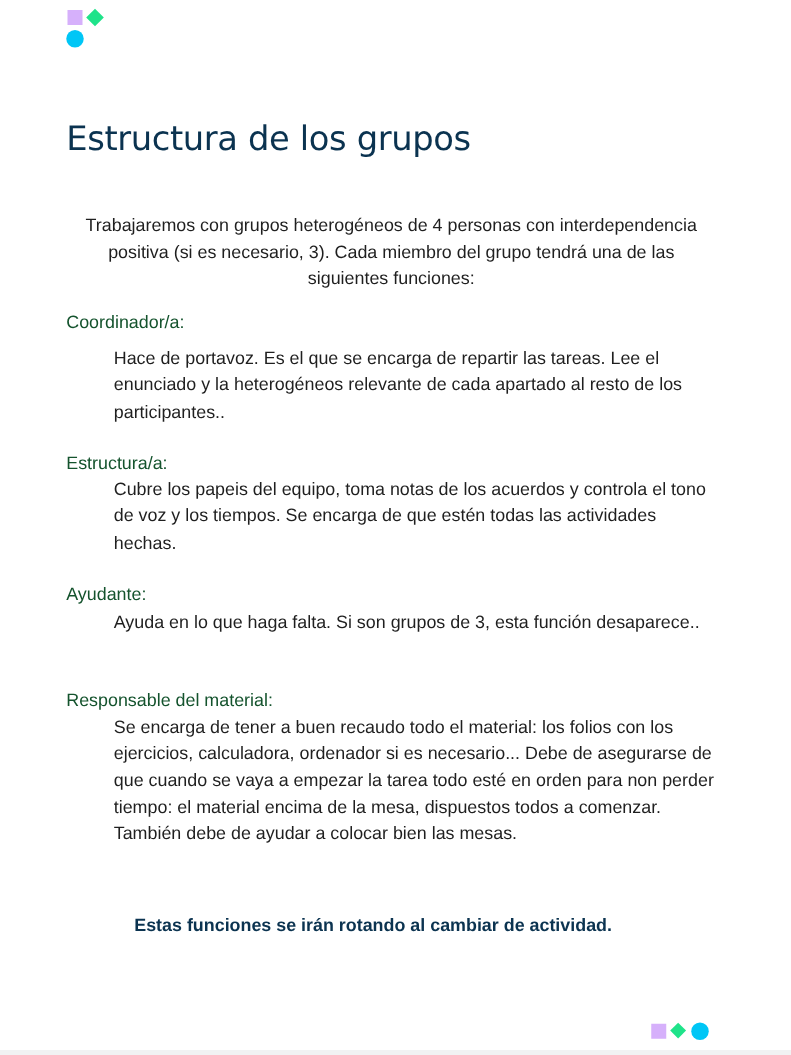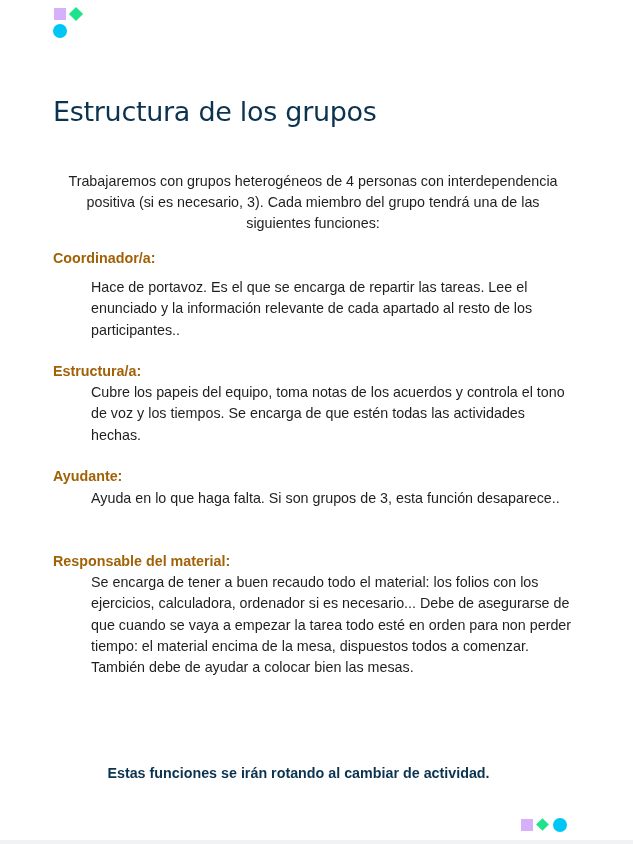--- a/index.html
+++ b/index.html
@@ -9,24 +9,24 @@
     .logo { position: absolute; left: 53px; top: 6px; height: 40px; width: 130px; }
     .logo .sq { position: absolute; left: 1px; top: 2px; width: 12px; height: 12px; background: #d6b0fb; }
     .logo .dia { position: absolute; left: 18px; top: 3px; width: 10px; height: 10px; background: #1fe38a; transform: rotate(45deg); }
     .logo .dot { position: absolute; left: 0px; top: 18px; width: 14px; height: 14px; border-radius: 50%; background: #00c6f6; }
     .logo .word { position: absolute; left: 15px; top: 12px; font-size: 26px; line-height: 26px; color: #0b3350; letter-spacing: 0.2px; font-family: "DejaVu Sans", sans-serif; font-weight: normal; }
 
     .title { position: absolute; left: 53px; top: 96px; font-size: 27px; font-weight: normal; color: #0b3350; font-family: "DejaVu Sans", sans-serif; letter-spacing: -0.3px; }
 
     .intro { position: absolute; left: 53px; top: 171px; width: 520px; font-size: 14.3px; line-height: 21px; color: #1f1f1f; text-align: center; }
 
-    .role-label { position: absolute; left: 53px; font-size: 14.3px; font-weight: bold; color: #a16207; }
+    .role-label { position: absolute; left: 53px; font-size: 14.3px; font-weight: normal; color: #14532d; }
     .role-desc { position: absolute; left: 91px; width: 485px; font-size: 14.3px; line-height: 21.3px; color: #1f1f1f; }
 
-    .closing { position: absolute; left: 0; width: 597px; top: 733px; text-align: center; font-size: 14.3px; font-weight: bold; color: #0b3350; margin-top: 32px; }
+    .closing { position: absolute; left: 0; width: 597px; top: 733px; text-align: center; font-size: 14.3px; font-weight: bold; color: #0b3350; }
 
     .footer-mark { position: absolute; left: 521px; top: 818px; width: 50px; height: 14px; }
     .footer-mark .sq { position: absolute; left: 0; top: 1px; width: 12px; height: 12px; background: #d6b0fb; }
     .footer-mark .dia { position: absolute; left: 17px; top: 2px; width: 9px; height: 9px; background: #1fe38a; transform: rotate(45deg); }
     .footer-mark .dot { position: absolute; left: 32px; top: 0; width: 14px; height: 14px; border-radius: 50%; background: #00c6f6; }
 
     .page-bottom { position: absolute; left: 0; top: 840px; width: 633px; height: 4px; background: #f1f2f3; }
   </style>
 </head>
 <body>
@@ -35,21 +35,21 @@
   <span class="sq"></span>
   <span class="dia"></span>
   <span class="dot"></span>
 </div>
 
 <h1 class="title">Estructura de los grupos</h1>
 
 <p class="intro">Trabajaremos con grupos heterogéneos de 4 personas con interdependencia positiva (si es necesario, 3). Cada miembro del grupo tendrá una de las siguientes funciones:</p>
 
 <div class="role-label" style="top:250px">Coordinador/a:</div>
-<p class="role-desc" style="top:277px">Hace de portavoz. Es el que se encarga de repartir las tareas. Lee el enunciado y la información relevante de cada apartado al resto de los participantes..</p>
+<p class="role-desc" style="top:277px">Hace de portavoz. Es el que se encarga de repartir las tareas. Lee el enunciado y la heterogéneos relevante de cada apartado al resto de los participantes..</p>
 
 <div class="role-label" style="top:363px">Estructura/a:</div>
 <p class="role-desc" style="top:382px">Cubre los papeis del equipo, toma notas de los acuerdos y controla el tono de voz y los tiempos. Se encarga de que estén todas las actividades hechas.</p>
 
 <div class="role-label" style="top:468px">Ayudante:</div>
 <p class="role-desc" style="top:488px">Ayuda en lo que haga falta. Si son grupos de 3, esta función desaparece..</p>
 
 <div class="role-label" style="top:553px">Responsable del material:</div>
 <p class="role-desc" style="top:572px">Se encarga de tener a buen recaudo todo el material: los folios con los ejercicios, calculadora, ordenador si es necesario... Debe de asegurarse de que cuando se vaya a empezar la tarea todo esté en orden para non perder tiempo: el material encima de la mesa, dispuestos todos a comenzar. También debe de ayudar a colocar bien las mesas.</p>
 

